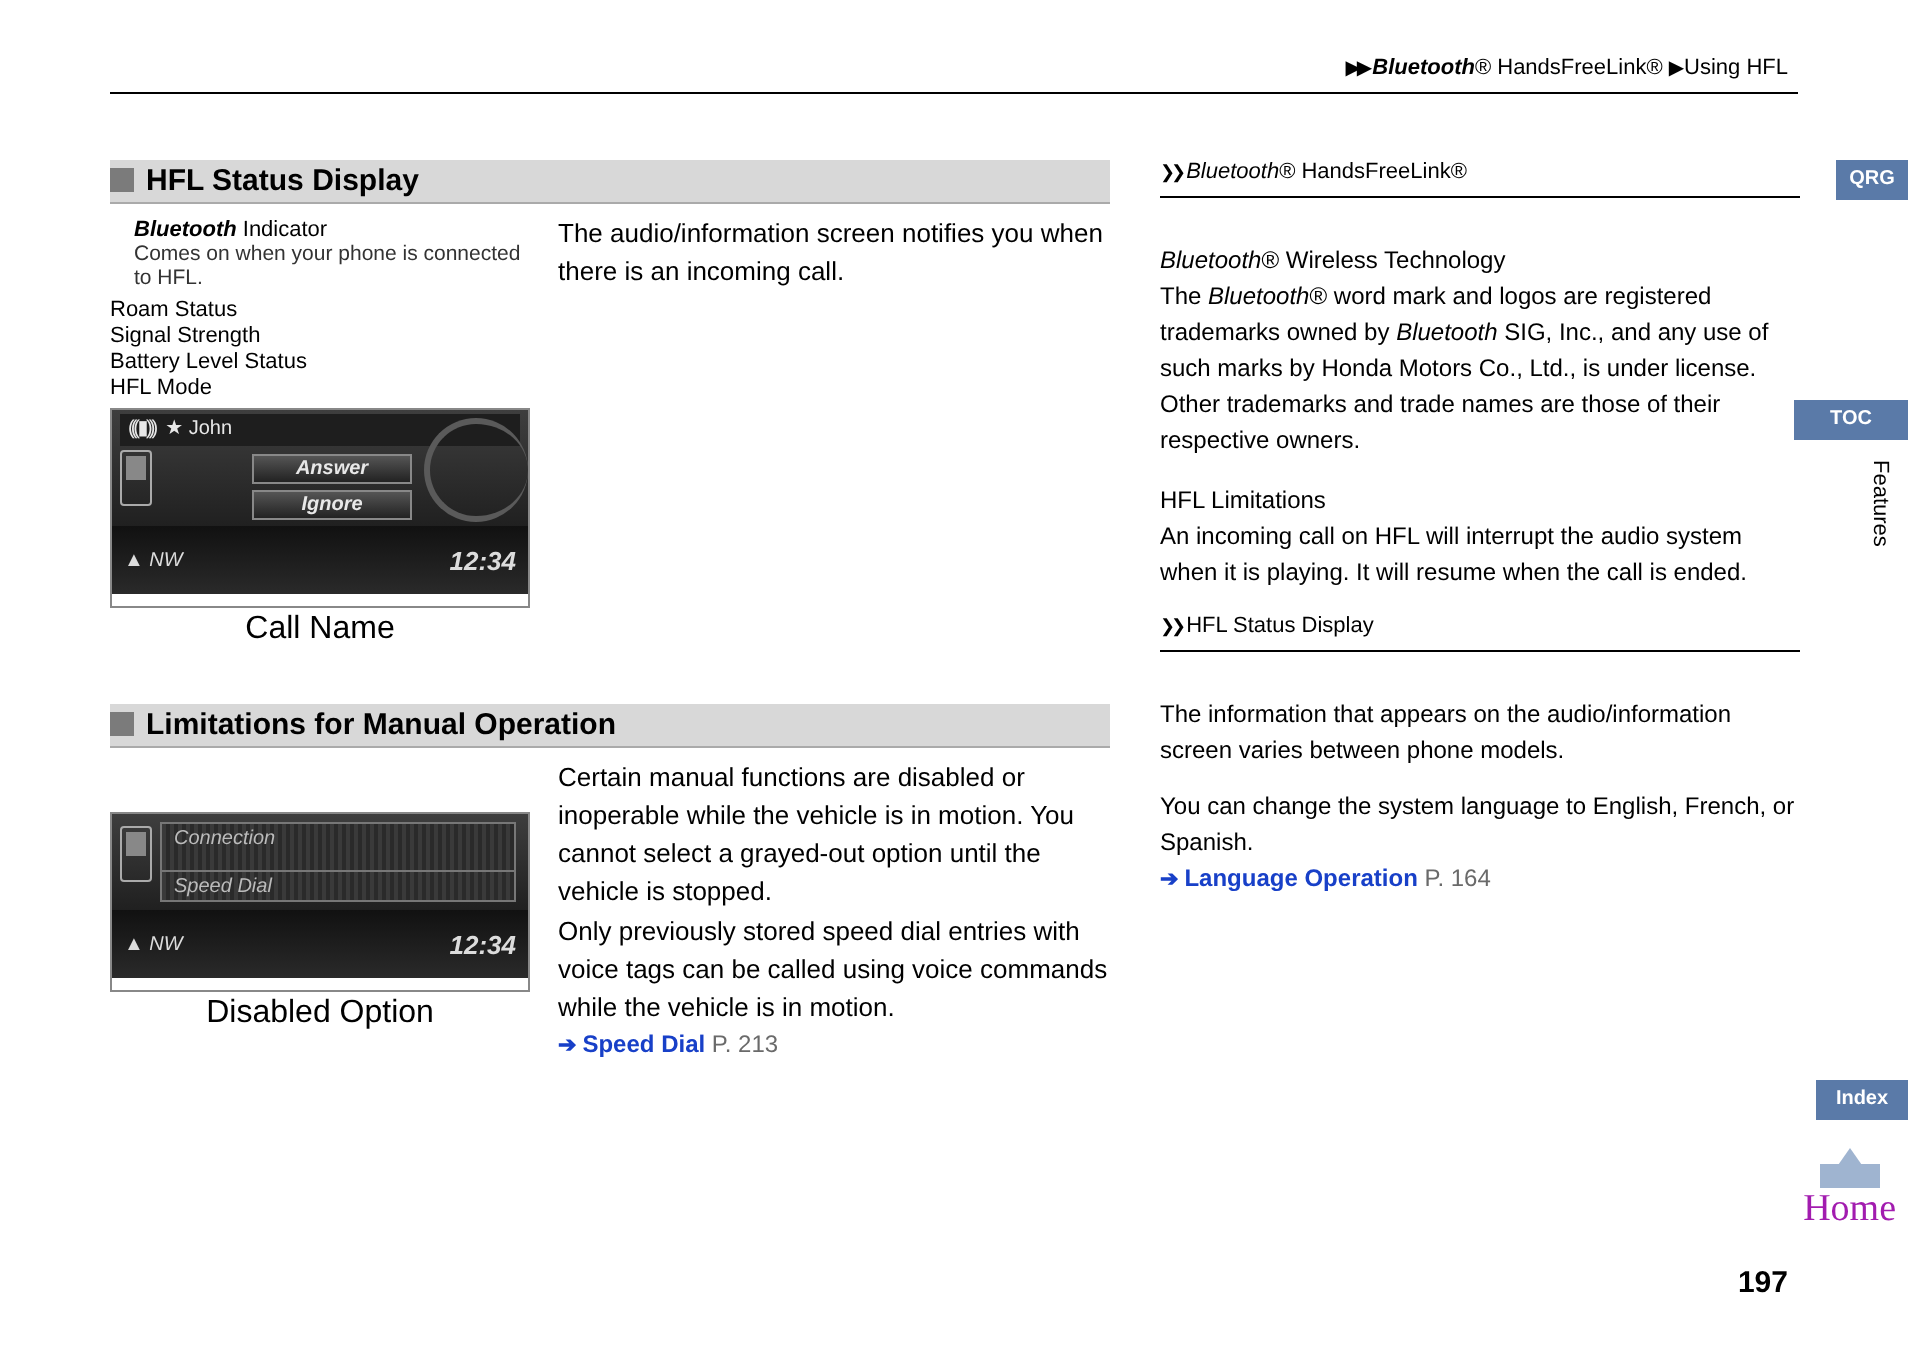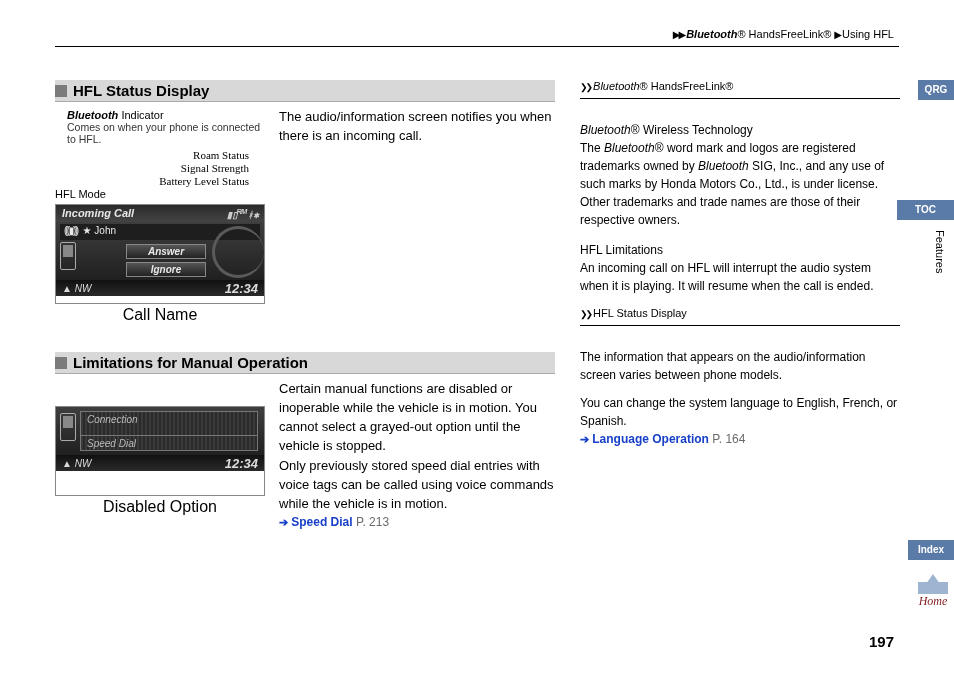--- a/index.html
+++ b/index.html
@@ -41,21 +41,21 @@
   .section-body { margin-bottom: 28px; }
 
   .col-layout { display: flex; gap: 14px; }
   .figcol { width: 210px; font-size: 11px; }
   .textcol { flex: 1; font-size: 13px; line-height: 1.45; }
 
   .callouts { margin-bottom: 0; }
   .callouts .line { text-align: left; margin: 1px 0; white-space: nowrap; }
   .callouts .lead { font-weight: 600; }
   .callouts .small { font-size: 10.5px; color: #333; margin: -1px 0 4px 0;}
-  .callouts .ralign { text-align: right; padding-right: 15px; border-right: 1px solid transparent; font-family: Liberation Serif, serif;}
+  .callouts .ralign { text-align: left; padding-right: 15px; border-right: 1px solid transparent;}
 
   .screen {
     border: 1px solid #888;
     height: 100px;
     position: relative;
     overflow: hidden;
     margin-top: 4px;
     font-family: "Arial Black", Arial, sans-serif;
   }
   .screen-titlebar {
@@ -101,21 +101,21 @@
     position: absolute; right: 0px; top: 4px;
     width: 52px; height: 52px;
     border: 3px solid #5a5a5a; border-radius: 50%;
     border-right: none;
     overflow:hidden;
   }
   .screen-footer {
     background: linear-gradient(#111,#2a2a2a);
     color: #dcdcdc;
     font-size: 13px; font-weight: bold; font-style: italic;
-    height: 16px;
+    height: 34px;
     display: flex; justify-content: space-between; align-items: center;
     padding: 0 6px;
   }
   .screen-footer .nw { font-size: 10px; font-weight: normal;}
   .belowcap { text-align: center; font-size: 16px; margin-top: 2px;}
 
   .disabled-item {
     position:absolute; left:24px; top:4px; right:6px;
     border:1px solid #777; height:32px;
     background: repeating-linear-gradient(90deg,#3a3a3a,#3a3a3a 2px,#2a2a2a 2px,#2a2a2a 4px);
@@ -130,21 +130,21 @@
   
   .sidebar { position:absolute; top:80px; left:580px; width:320px; font-size:12px; }
   .side-subhead { font-size:11px; border-bottom:1px solid #000; padding-bottom:6px; margin-bottom:22px;}
   .side-subhead .chev { font-size:9px; letter-spacing:-2px; margin-right:2px;}
   .side-subhead .bt { font-style: italic; }
   .side-block { border-top: 0; margin-bottom: 12px; line-height:1.5;}
   .navtab { background:#5a7aa8; color:#fff; font-size:10px; font-weight:bold; text-align:center; height:20px; line-height:20px; margin-bottom:6px;}
   .navtab.toc { position:absolute; top:200px; right:0; width:57px;}
   .features { position:absolute; top:230px; right:8px; font-size:11px; writing-mode: vertical-rl; }
   .indextab { position:absolute; top:540px; right:0; width:46px; background:#5a7aa8; color:#fff; font-size:10px; font-weight:bold; text-align:center; height:20px; line-height:20px;}
-  .home { position:absolute; top:572px; right:4px; font-family: cursive; font-size:12px; color:#7f1d1d; font-style:italic;}
+  .home { position:absolute; top:572px; right:4px; font-family: cursive; font-size:19px; color:#a21caf; }
   .home-roof { width:38px; height:14px; border-left:7px solid transparent; border-right:7px solid transparent; border-bottom:10px solid #9fb4d0; margin:0 auto 0 auto; width:0;}
   .home-body { width:30px; height:12px; background:#9fb4d0; margin:-2px auto 0 auto; }
 
   .pagenum { position:absolute; bottom:24px; right:60px; font-weight:bold; font-size:15px;}
 
   .statusicons { font-size:9px; letter-spacing:-1px; color:#ccc;}
   .callouts-wrapper { position: relative; }
 </style>
 </head>
 <body>
@@ -164,24 +164,20 @@
       <div class="figcol callouts-wrapper">
         <div class="callouts">
           <div class="line" style="padding-left:12px;"><span class="lead"><i>Bluetooth</i></span><span> Indicator</span></div>
           <div class="small" style="padding-left:12px;">Comes on when your phone is connected to HFL.</div>
           <div class="line ralign">Roam Status</div>
           <div class="line ralign">Signal Strength</div>
           <div class="line ralign">Battery Level Status</div>
           <div class="line">HFL Mode</div>
         </div>
         <div class="screen">
-          <div class="screen-titlebar">
-            <span>Incoming Call</span>
-            <span class="statusicons">▮ ▯<sup>RM</sup> ᚼ ✱</span>
-          </div>
           <div class="screen-body">
             <div class="caller-row"><span class="sig">((( ▮ )))</span>&nbsp;&nbsp;★ <span>John</span></div>
             <div class="phone-icon"></div>
             <div class="btn-stack">
               <div class="btn">Answer</div>
               <div class="btn">Ignore</div>
             </div>
             <div class="wheel"></div>
           </div>
           <div class="screen-footer">

